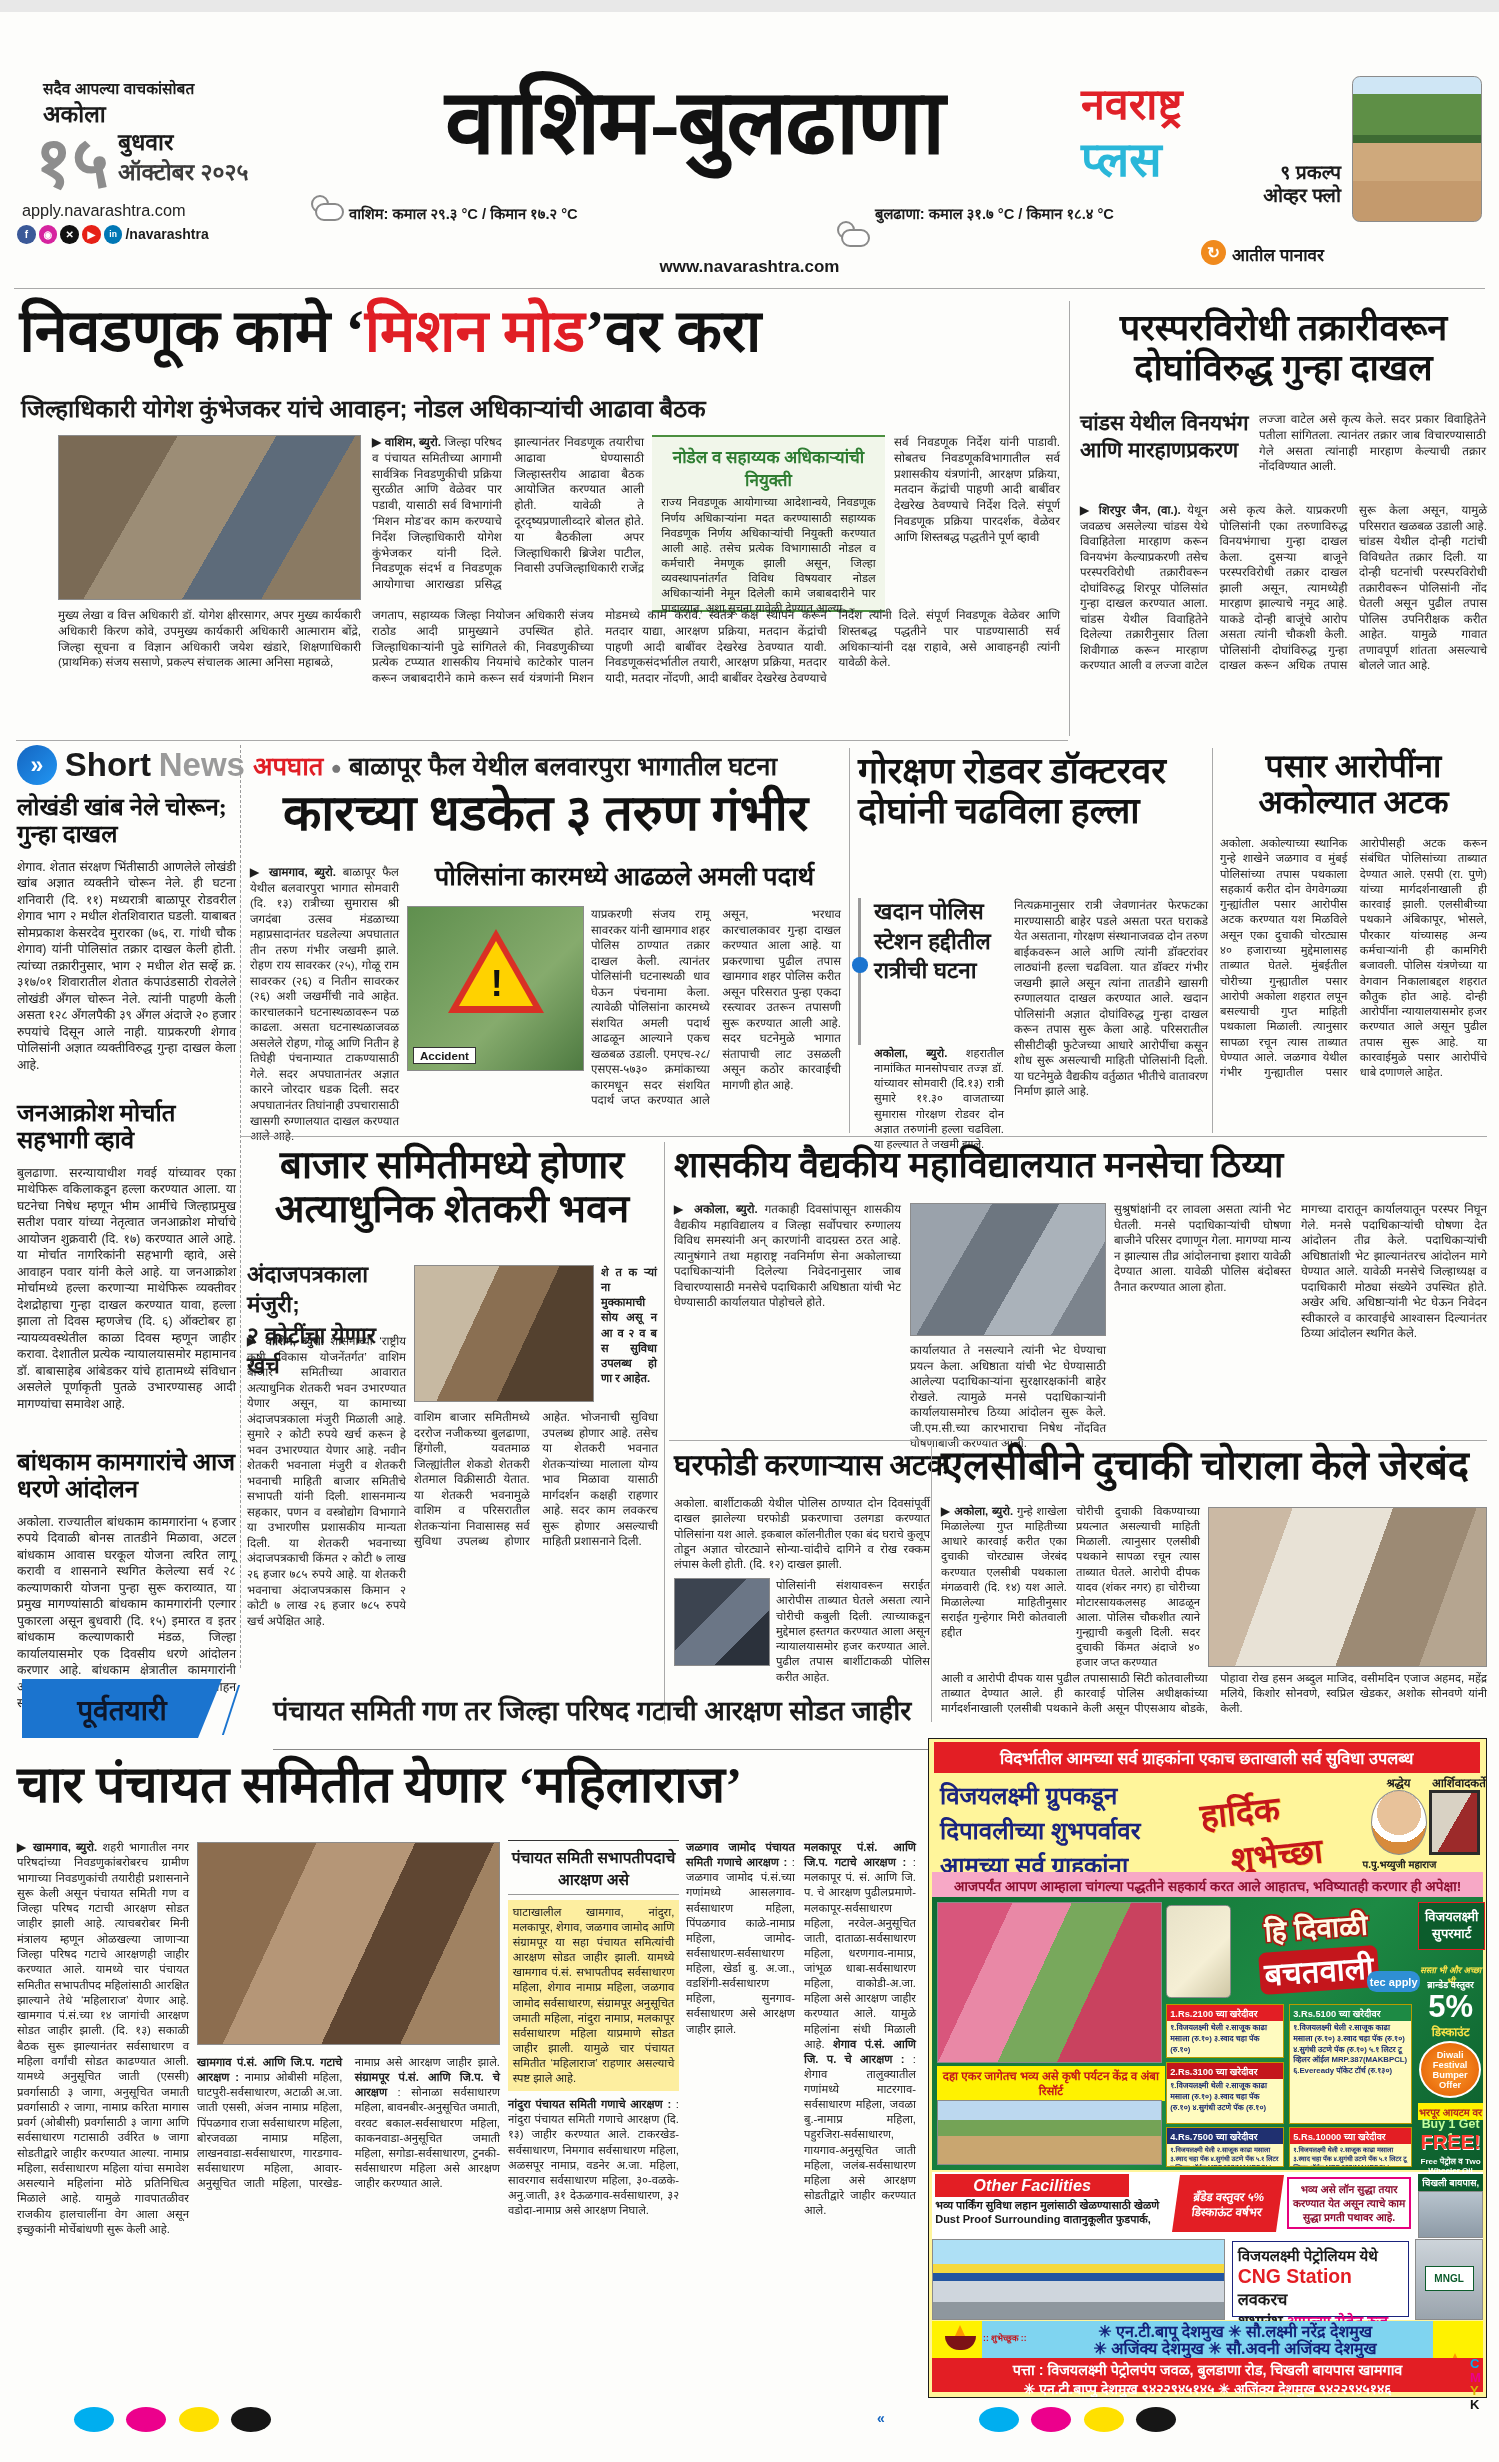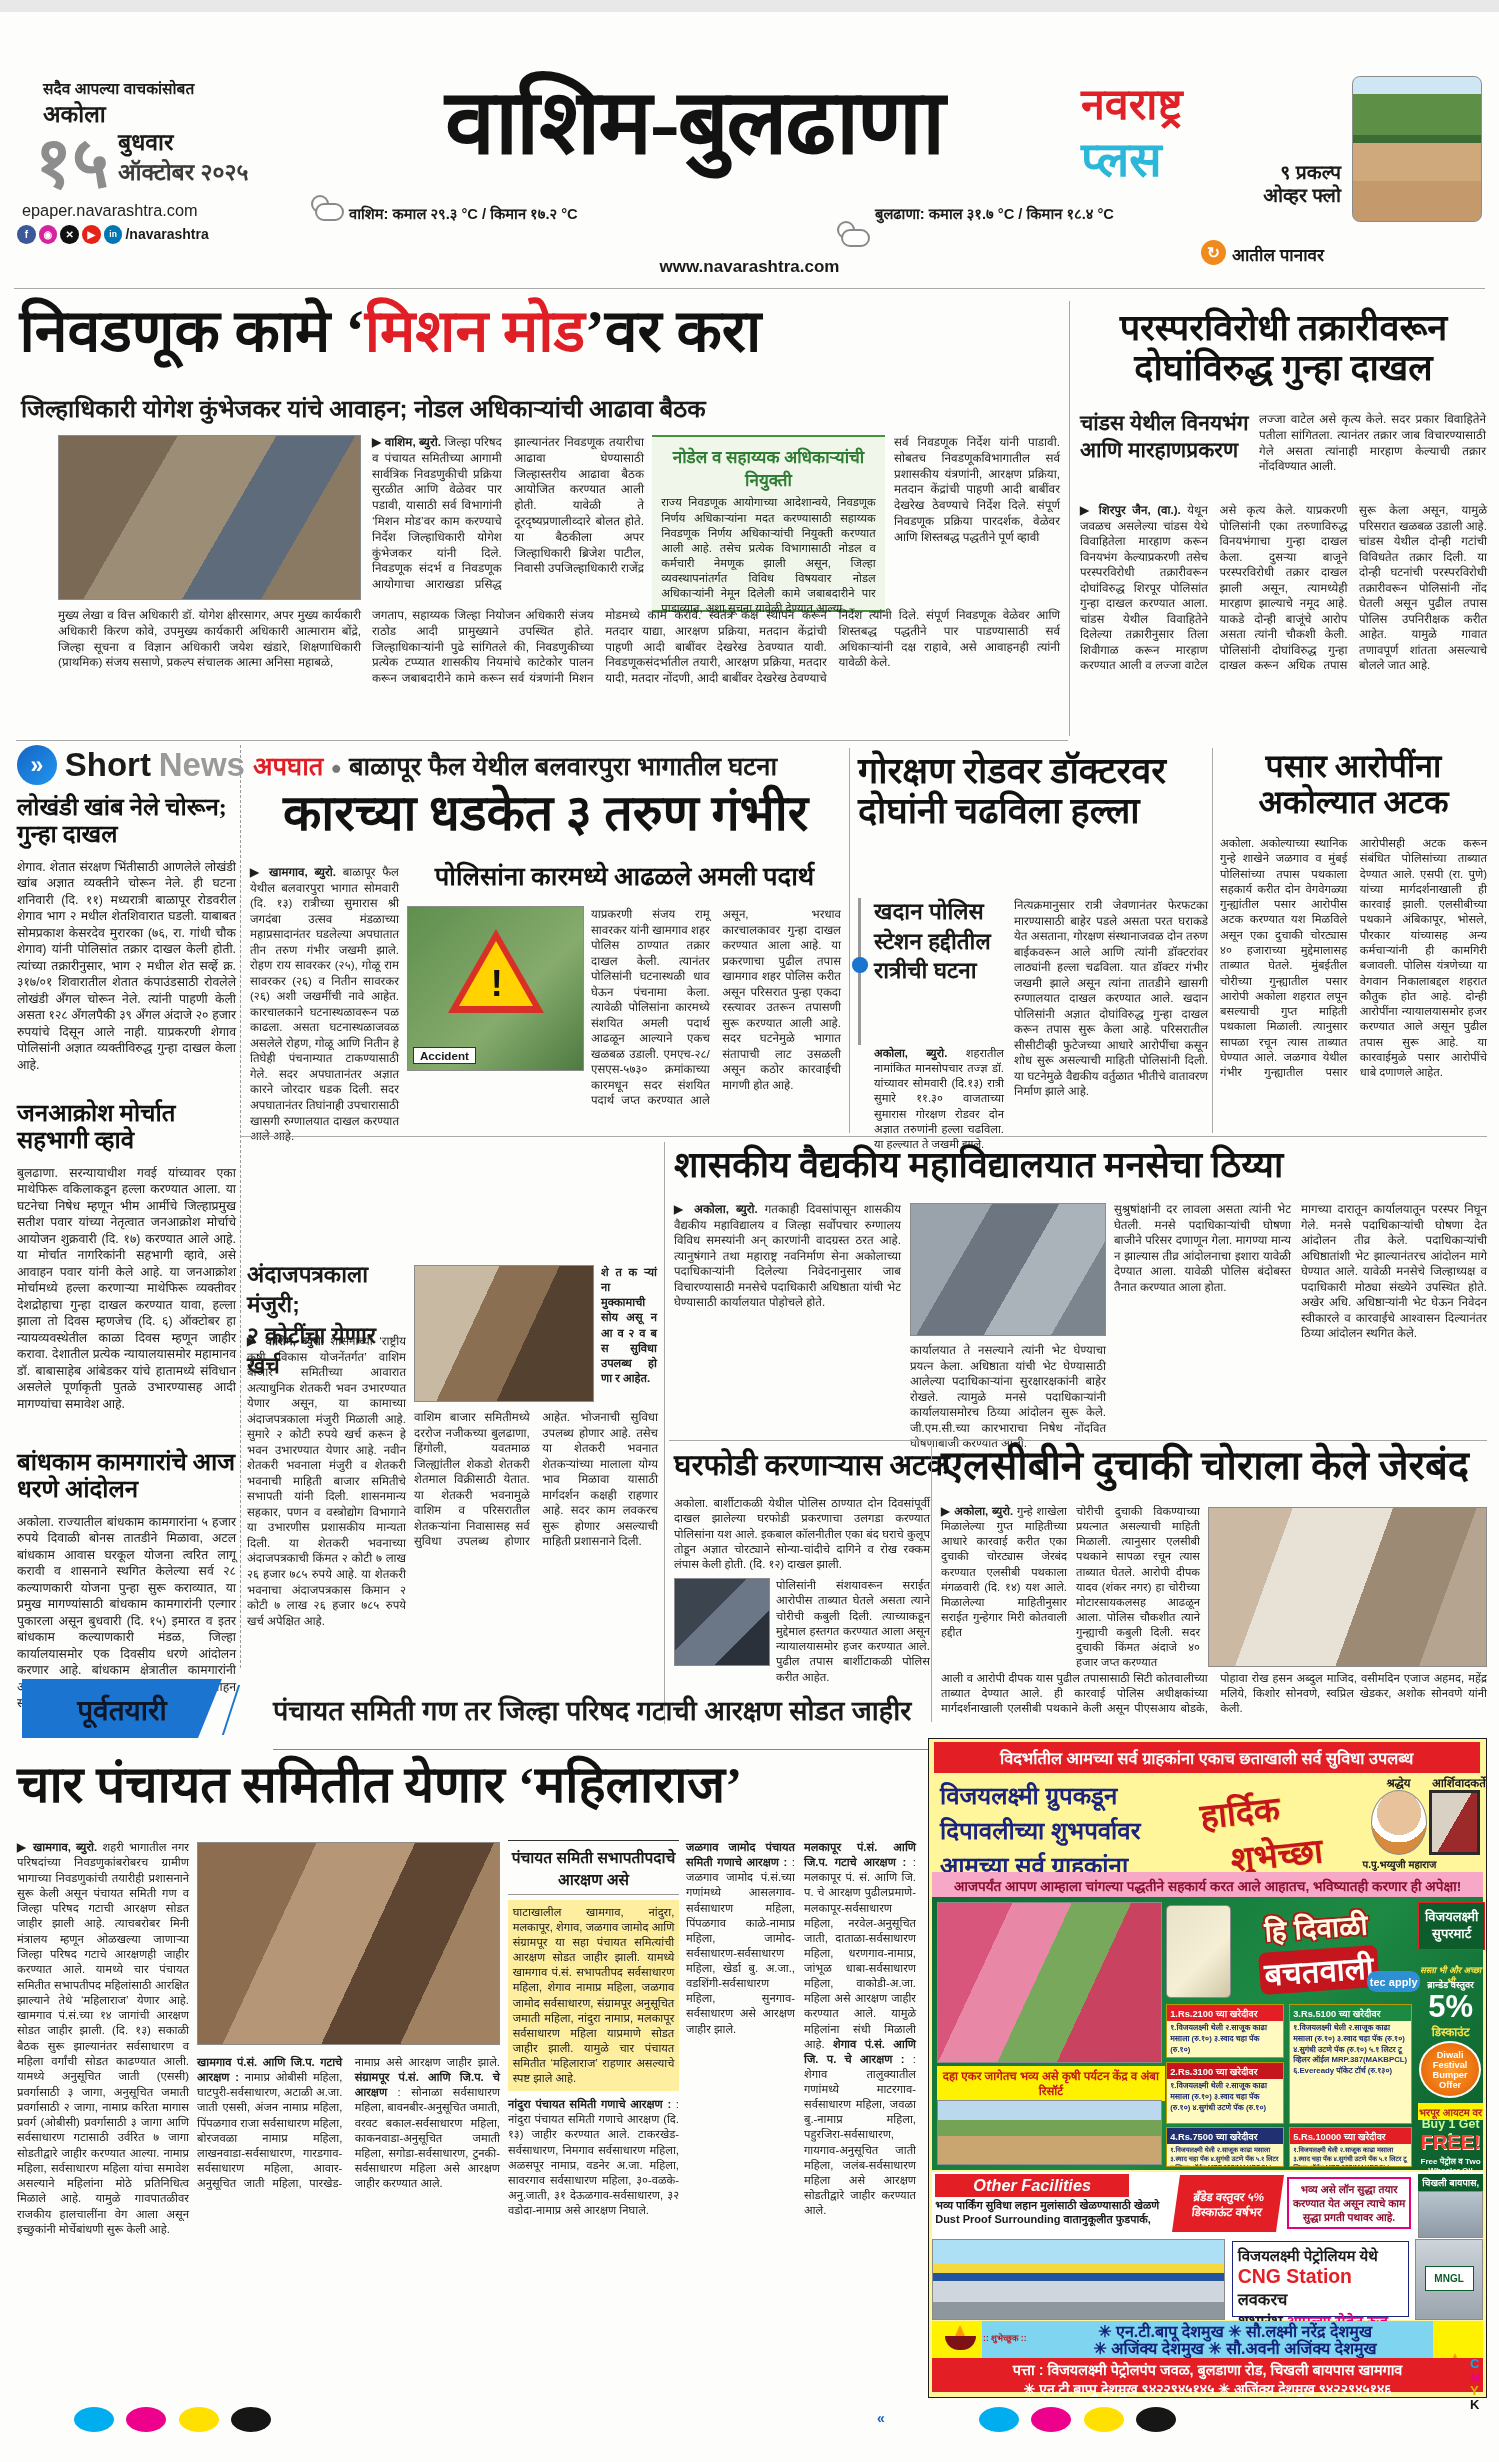--- a/index.html
+++ b/index.html
@@ -37,21 +37,21 @@
 </head>
 <body>
 
 <div class="page">
 
   <div class="abs" style="left:43px;top:65px;font-size:15.5px;font-weight:600">सदैव आपल्या वाचकांसोबत</div>
   <div class="abs" style="left:43px;top:85px;font-size:23px;font-weight:800">अकोला</div>
   <div class="abs" style="left:35px;top:99px;font-size:71px;font-weight:900;color:#8d8d8d;font-family:'Liberation Serif',serif">१५</div>
   <div class="abs" style="left:118px;top:113px;font-size:23px;font-weight:800">बुधवार</div>
   <div class="abs" style="left:118px;top:143px;font-size:23px;font-weight:800;color:#3c3c3c">ऑक्टोबर २०२५</div>
-  <div class="abs" style="left:22px;top:189px;font-size:16.3px;color:#222">epaper.navarashtra.com</div>
+  <div class="abs" style="left:22px;top:189px;font-size:16.3px;color:#222">apply.navarashtra.com</div>
   <div class="abs" style="left:17px;top:213px;display:flex;align-items:center">
     <span class="icon-circle" style="background:#3b5998">f</span>
     <span class="icon-circle" style="background:#d6249f">◉</span>
     <span class="icon-circle" style="background:#111">✕</span>
     <span class="icon-circle" style="background:#e62117">▶</span>
     <span class="icon-circle" style="background:#0077b5;font-size:8.5px">in</span>
     <span style="font-size:14px;font-weight:700">/navarashtra</span>
   </div>
 
   <div class="abs hl" style="left:310px;top:61px;width:768px;font-size:90px;text-align:center;letter-spacing:-2.3px">वाशिम-बुलढाणा</div>
@@ -156,20 +156,21 @@
     <span>शहरातील नामांकित मानसोपचार तज्ज्ञ डॉ. यांच्यावर सोमवारी (दि.१३) रात्री सुमारे ११.३० वाजताच्या सुमारास गोरक्षण रोडवर दोन अज्ञात तरुणांनी हल्ला चढविला. या हल्ल्यात ते जखमी झाले.</span>
   </div>
   <div class="abs bd" style="left:1014px;top:885px;width:194px;height:234px;font-size:11.6px">नित्यक्रमानुसार रात्री जेवणानंतर फेरफटका मारण्यासाठी बाहेर पडले असता परत घराकडे येत असताना, गोरक्षण संस्थानाजवळ दोन तरुण बाईकवरून आले आणि त्यांनी डॉक्टरांवर लाठ्यांनी हल्ला चढविला. यात डॉक्टर गंभीर जखमी झाले असून त्यांना तातडीने खासगी रुग्णालयात दाखल करण्यात आले. खदान पोलिसांनी अज्ञात दोघांविरुद्ध गुन्हा दाखल करून तपास सुरू केला आहे. परिसरातील सीसीटीव्ही फुटेजच्या आधारे आरोपींचा कसून शोध सुरू असल्याची माहिती पोलिसांनी दिली. या घटनेमुळे वैद्यकीय वर्तुळात भीतीचे वातावरण निर्माण झाले आहे.</div>
 
   <div class="abs vl" style="left:1212px;top:736px;height:385px"></div>
   <div class="abs hl ctr" style="left:1220px;top:737px;width:267px;font-size:32px">पसार आरोपींना अकोल्यात अटक</div>
   <div class="abs bd c2" style="left:1220px;top:824px;width:267px;height:295px;font-size:11.4px">अकोला. अकोल्याच्या स्थानिक गुन्हे शाखेने जळगाव व मुंबई पोलिसांच्या तपास पथकाला सहकार्य करीत दोन वेगवेगळ्या गुन्ह्यांतील पसार आरोपीस अटक करण्यात यश मिळविले असून एका दुचाकी चोरट्यास ४० हजाराच्या मुद्देमालासह ताब्यात घेतले. मुंबईतील चोरीच्या गुन्ह्यातील पसार आरोपी अकोला शहरात लपून बसल्याची गुप्त माहिती पथकाला मिळाली. त्यानुसार सापळा रचून त्यास ताब्यात घेण्यात आले. जळगाव येथील गंभीर गुन्ह्यातील पसार आरोपीसही अटक करून संबंधित पोलिसांच्या ताब्यात देण्यात आले. एसपी (रा. पुणे) यांच्या मार्गदर्शनाखाली ही कारवाई झाली. एलसीबीच्या पथकाने अंबिकापूर, भोसले, पौरकार यांच्यासह अन्य कर्मचाऱ्यांनी ही कामगिरी बजावली. पोलिस यंत्रणेच्या या वेगवान निकालाबद्दल शहरात कौतुक होत आहे. दोन्ही आरोपींना न्यायालयासमोर हजर करण्यात आले असून पुढील तपास सुरू आहे. या कारवाईमुळे पसार आरोपींचे धाबे दणाणले आहेत.</div>
 
   <div class="abs hr" style="left:240px;top:1124px;width:1247px"></div>
 
+  <div class="abs hl ctr" style="left:247px;top:1131px;width:410px;font-size:39px">बाजार समितीमध्ये होणार अत्याधुनिक शेतकरी भवन</div>
   <div class="abs" style="left:247px;top:1248px;width:161px;font-size:22.5px;font-weight:800;line-height:1.35">
     <span>अंदाजपत्रकाला मंजुरी;</span><br>
     <span>२ कोटींचा येणार खर्च</span>
   </div>
   <div class="abs bd" style="left:247px;top:1321px;width:159px;height:326px;font-size:11.6px">
     <span class="bl">▶</span>
     <span class="bl">वाशिम, ब्युरो.</span>
     <span>शासनाच्या ‘राष्ट्रीय कृषी विकास योजनेंतर्गत’ वाशिम बाजार समितीच्या आवारात अत्याधुनिक शेतकरी भवन उभारण्यात येणार असून, या कामाच्या अंदाजपत्रकाला मंजुरी मिळाली आहे. सुमारे २ कोटी रुपये खर्च करून हे भवन उभारण्यात येणार आहे. नवीन शेतकरी भवनाला मंजुरी व शेतकरी भवनाची माहिती बाजार समितीचे सभापती यांनी दिली. शासनमान्य सहकार, पणन व वस्त्रोद्योग विभागाने या उभारणीस प्रशासकीय मान्यता दिली. या शेतकरी भवनाच्या अंदाजपत्रकाची किंमत २ कोटी ७ लाख २६ हजार ७८५ रुपये आहे. या शेतकरी भवनाचा अंदाजपत्रकास किमान २ कोटी ७ लाख २६ हजार ७८५ रुपये खर्च अपेक्षित आहे.</span>
   </div>
   <div class="abs ph" style="left:414px;top:1253px;width:180px;height:137px;background:linear-gradient(115deg,#c7b9a2 0 35%,#8a6f52 35% 60%,#54412f 60% 100%)"></div>

